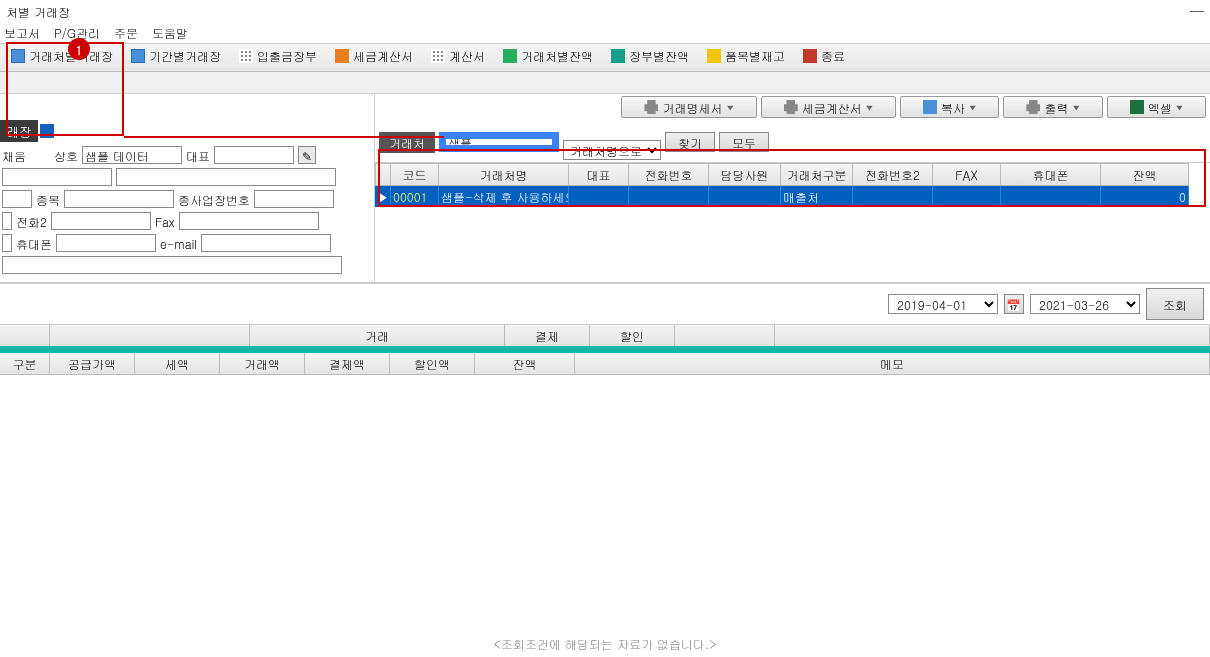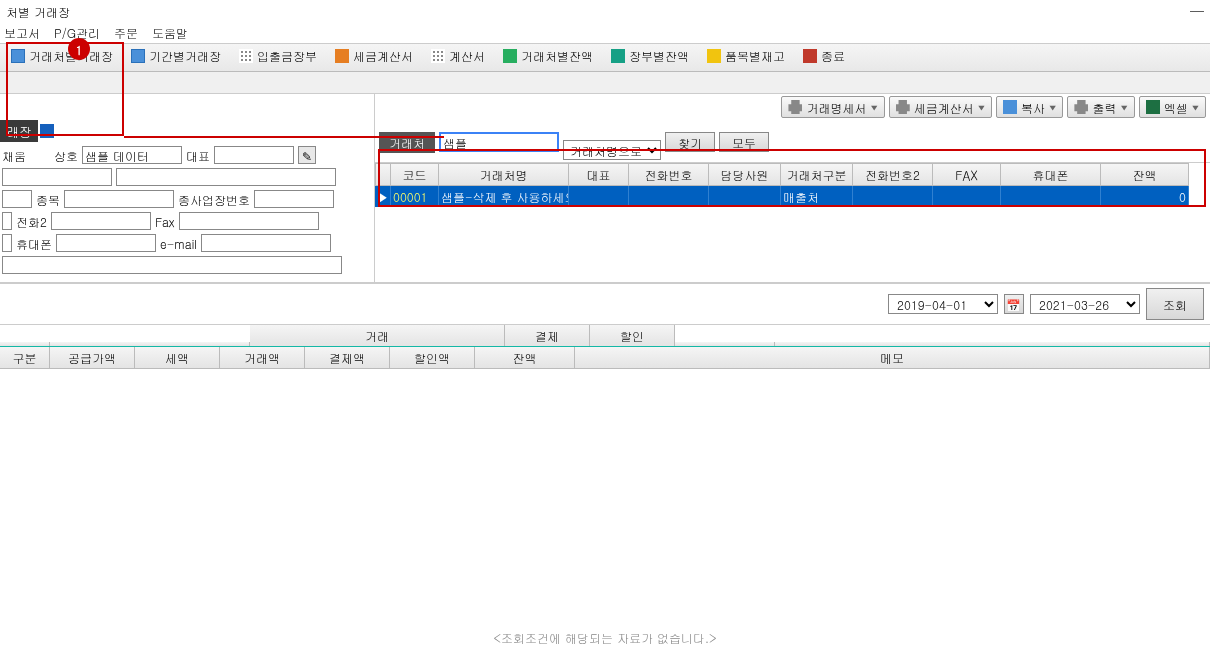--- a/index.html
+++ b/index.html
@@ -35,46 +35,46 @@
 .dark-label { background: #3a3a3a; color: #fff; height: 22px; display: inline-flex; align-items: center; padding: 0 6px; font-size: 13px; }
 .blue-sq { display: inline-block; width: 18px; height: 18px; background: #1560bd; border: 2px solid #fff; vertical-align: middle; }
 
 .form-grid { padding: 4px 2px; }
 .form-row { display: flex; gap: 4px; align-items: center; margin-bottom: 4px; }
 .fld-input { border: 1px solid #888; height: 18px; padding: 0 2px; background: #fff; }
 .small-btn { width: 18px; height: 18px; border: 1px solid #888; background: #e8e8e8; }
 
 .right-pane { flex: 1; position: relative; }
 .action-bar { position: absolute; right: 4px; top: 0; height: 26px; display: flex; gap: 4px; align-items: center; }
-.act-btn { border: 1px solid #999; background: linear-gradient(#fafafa, #e0e0e0); padding: 2px 6px; display: flex; align-items: center; gap: 4px; border-radius: 2px; height: 22px; }
+.act-btn { border: 1px solid #999; background: linear-gradient(#fafafa, #e0e0e0); padding: 2px 22px; display: flex; align-items: center; gap: 4px; border-radius: 2px; height: 22px; }
 .act-btn .drop { font-size: 8px; color: #666; }
 .act-icon { width: 14px; height: 14px; display: inline-block; }
 .act-icon.print { background: #888; clip-path: polygon(20% 0, 80% 0, 80% 30%, 100% 30%, 100% 80%, 80% 80%, 80% 100%, 20% 100%, 20% 80%, 0 80%, 0 30%, 20% 30%); }
 .act-icon.copy { background: #4a90d9; }
 .act-icon.excel { background: #1d6f42; }
 
 .search-row { margin-top: 28px; padding: 2px 4px; display: flex; gap: 4px; align-items: center; border-bottom: 1px solid #ccc; }
 .dark-lbl2 { background: #555; color: #fff; padding: 2px 10px; }
-.srch-input { border: 2px solid #3b82f6; height: 20px; width: 120px; padding: 0 2px; }
+.srch-input { border: 7px solid #3b82f6; height: 20px; width: 120px; padding: 0 2px; }
 .srch-sel { border: 1px solid #888; height: 20px; background: #fff; padding: 0 2px; margin-top: 16px; }
 .srch-btn { border: 1px solid #888; background: linear-gradient(#f0f0f0, #d8d8d8); height: 20px; padding: 0 12px; }
 
 .grid-head, .grid-row { display: grid; grid-template-columns: 16px 48px 130px 60px 80px 72px 72px 80px 68px 100px 88px; font-size: 11px; }
 .grid-head div { background: linear-gradient(#f5f5f5, #e4e4e4); border: 1px solid #bbb; border-left: none; text-align: center; padding: 2px 0; }
 .grid-head div:first-child { border-left: 1px solid #bbb; }
 .grid-row div { background: #0060c0; color: #fff; border-right: 1px solid #3080d0; padding: 2px 2px; overflow: hidden; white-space: nowrap; }
 .grid-row div:nth-child(2) { color: #ffff66; }
 .red-highlight2 { position: absolute; left: 378px; top: 55px; width: 828px; height: 58px; border: 2px solid #c00; pointer-events: none; z-index: 10; }
 
 .date-bar { display: flex; justify-content: flex-end; gap: 6px; padding: 4px 6px; align-items: center; border-top: 1px solid #ccc; border-bottom: 1px solid #ccc; }
 .date-sel { border: 1px solid #888; height: 20px; width: 110px; background: #fff; padding: 0 4px; }
 .date-btn { border: 1px solid #888; background: linear-gradient(#f0f0f0, #d8d8d8); height: 20px; width: 20px; }
 .query-btn { border: 1px solid #888; background: linear-gradient(#f0f0f0, #d8d8d8); height: 32px; padding: 0 16px; }
 
-.lower-head1 { display: flex; border-bottom: 1px solid #14b8a6; align-items: flex-end; }
+.lower-head1 { display: flex; border-bottom: 7px solid #14b8a6; }
 .lower-head1 div { background: linear-gradient(#f5f5f5, #e4e4e4); border-right: 1px solid #bbb; text-align: center; padding: 2px 0; }
 .lower-head2 { display: flex; border-bottom: 1px solid #bbb; }
 .lower-head2 div { background: linear-gradient(#f5f5f5, #e4e4e4); border-right: 1px solid #bbb; text-align: center; padding: 2px 0; }
 
 .empty-msg { text-align: center; color: #888; padding-top: 260px; }
 </style>
 </head>
 <body>
 
 <div class="title-bar">

